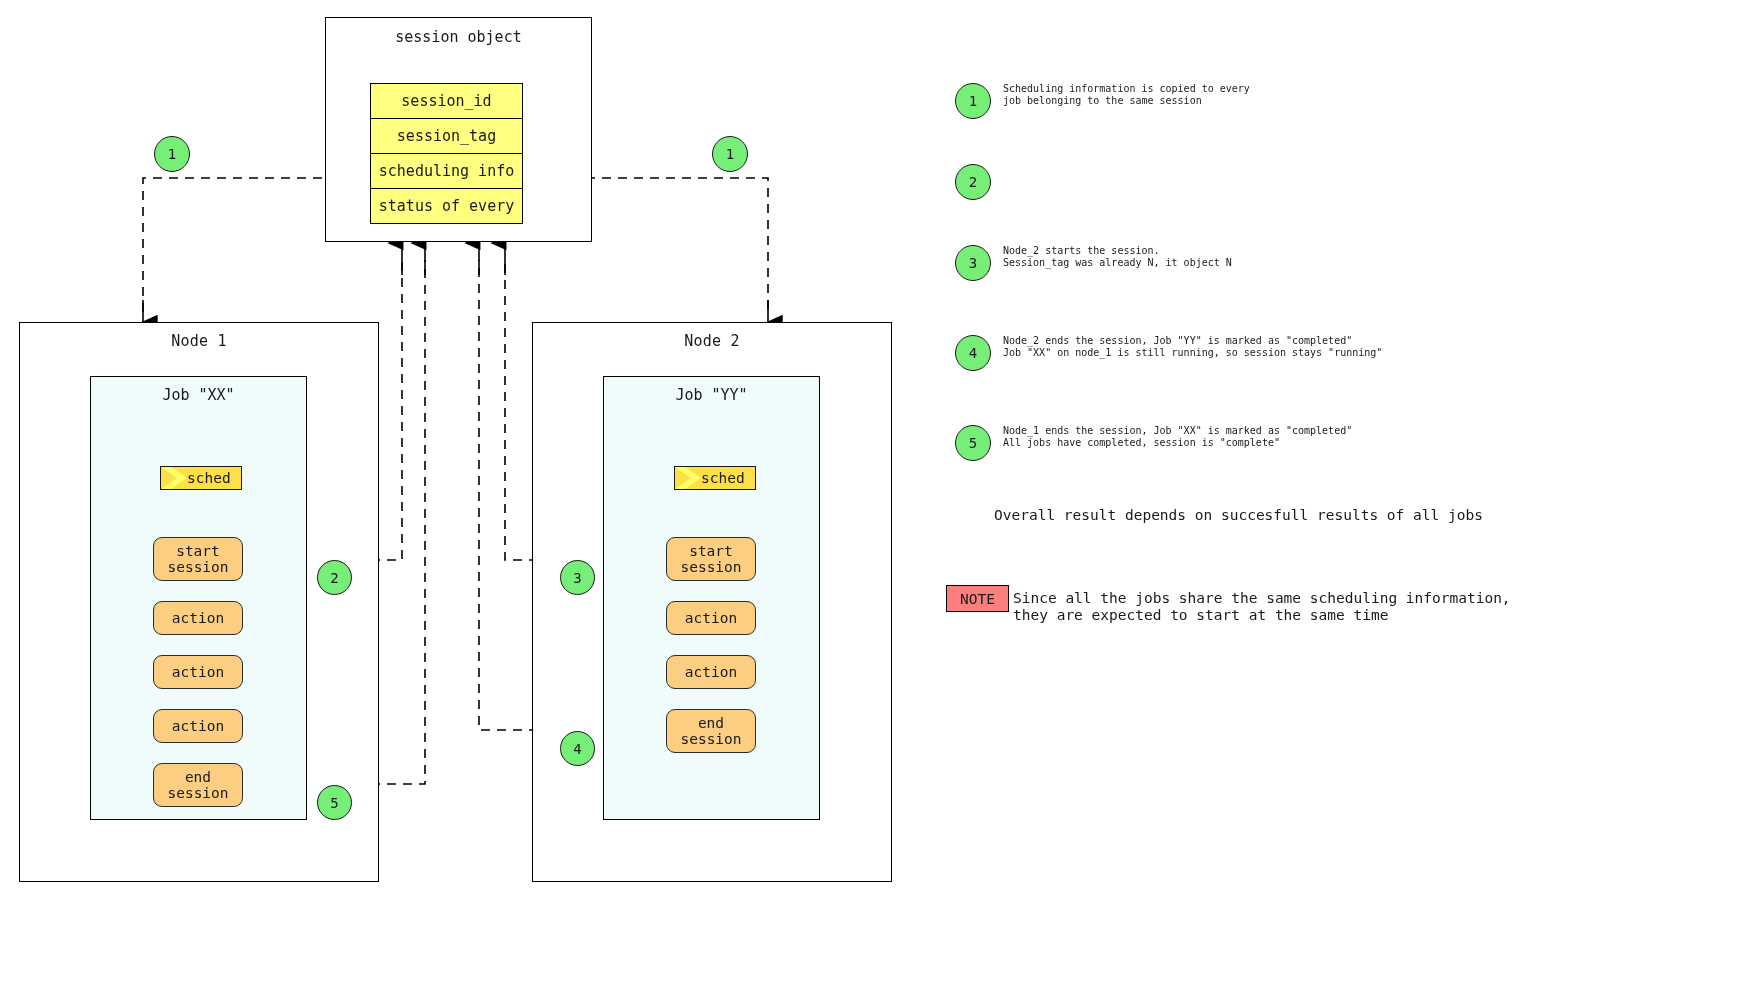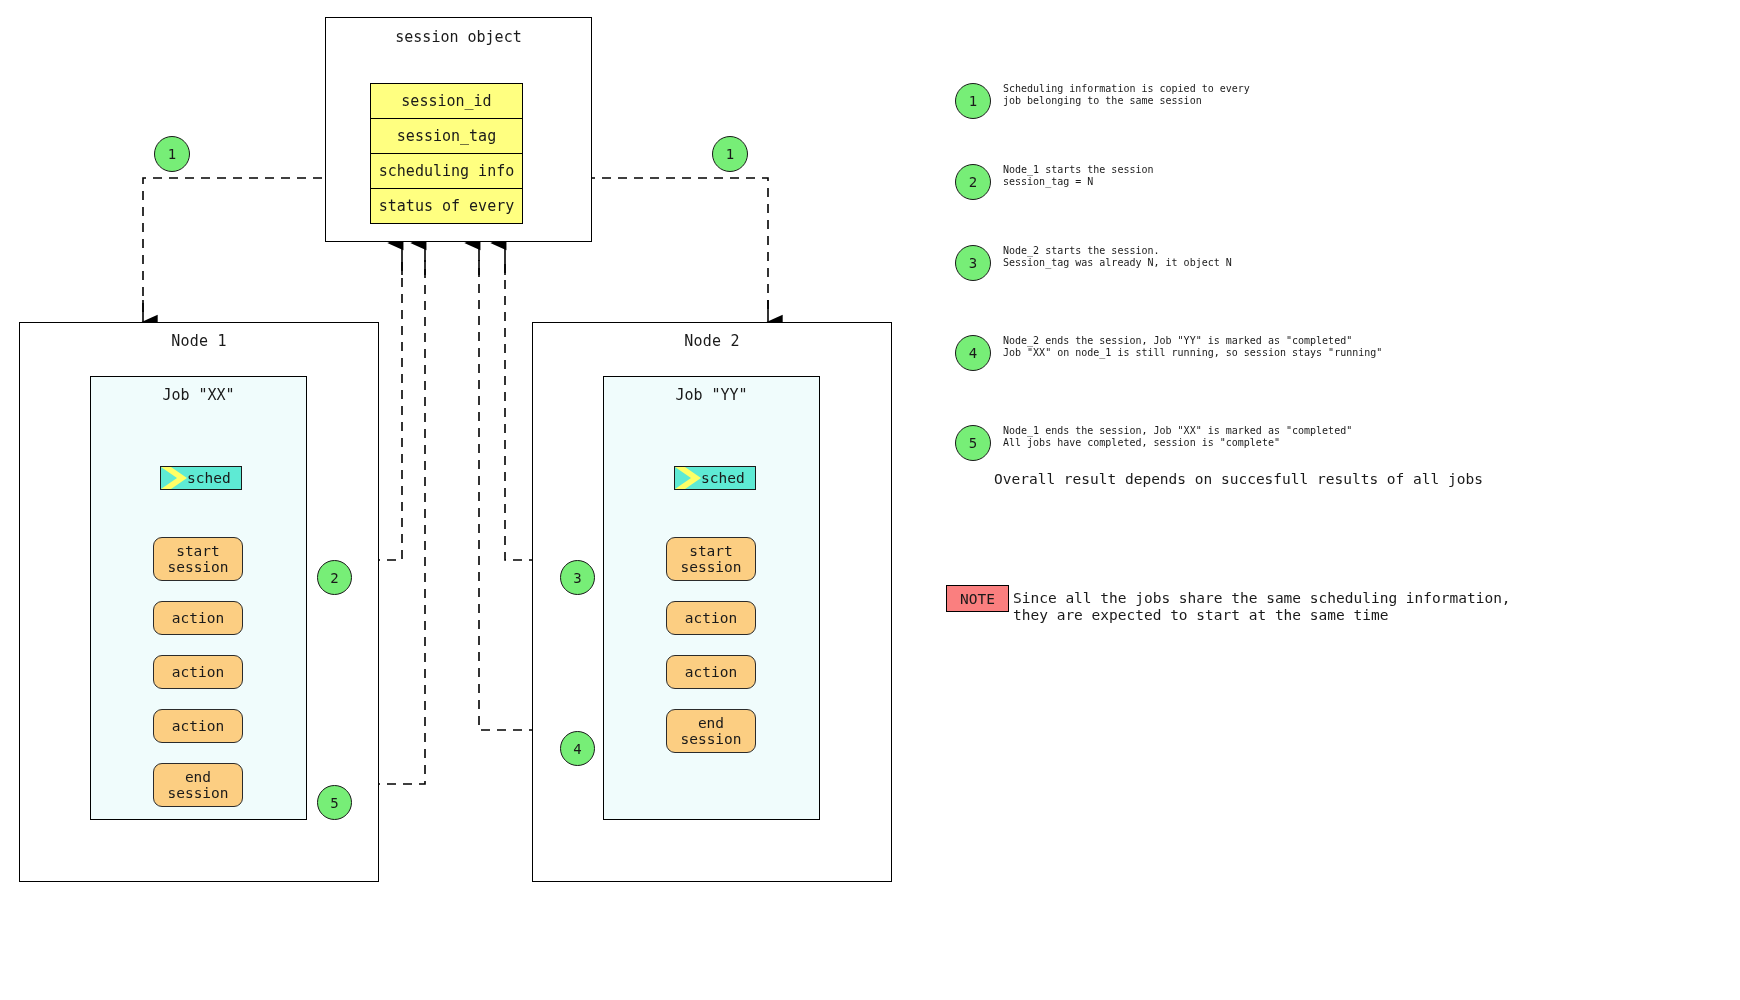--- a/index.html
+++ b/index.html
@@ -24,35 +24,35 @@
   .field{position:absolute;box-sizing:border-box;background:#ffff80;border:1.6px solid #000;
          display:flex;align-items:center;justify-content:center;font-size:15px;}
 
   
   .step{position:absolute;box-sizing:border-box;background:#fcce82;border:1.3px solid #2b2b2b;
         border-radius:9px;display:flex;align-items:center;justify-content:center;
         text-align:center;font-size:14.5px;line-height:1.12;white-space:pre;}
 
   .sched{position:absolute;box-sizing:border-box;height:24px;font-size:14.5px;
          display:flex;align-items:center;}
-  .sched .flagbody{position:relative;height:24px;background:#5eead4;border:1.3px solid #1a1a1a;
+  .sched .flagbody{position:relative;height:24px;background:#fde047;border:1.3px solid #1a1a1a;
          display:flex;align-items:center;padding-left:26px;padding-right:10px;box-sizing:border-box;}
   .sched .notch{position:absolute;left:0;top:0;width:26px;height:100%;
          background:#ffff66;}
 
   
   .cnum{position:absolute;width:34px;height:34px;border-radius:50%;
         background:#77ee77;border:1.4px solid #1a1a1a;
         display:flex;align-items:center;justify-content:center;font-size:14px;}
   .cnum.sm{width:33px;height:33px;font-size:14px;}
 
   
   .legend-item{position:absolute;display:flex;align-items:flex-start;}
   .legend-item .txt{margin-left:12px;font-size:10px;line-height:1.17;white-space:pre;}
-  .legend-extra{position:absolute;font-size:14.5px;white-space:pre;line-height:1.17;}
+  .legend-extra{position:absolute;font-size:14.5px;white-space:pre;line-height:1.17;margin-top:36px;}
 
   .notebadge{position:absolute;box-sizing:border-box;background:#fa7f7f;border:1.5px solid #000;
         display:flex;align-items:center;justify-content:center;font-size:14.5px;
         padding:0 10px;height:27px;}
   .notetext{position:absolute;font-size:14.5px;line-height:1.2;white-space:pre;}
 </style>
 </head>
 <body>
 
 <div id="stage">
@@ -165,22 +165,20 @@
   <div class="cnum sm" style="left:317px;top:785px;">5</div>
 
   <div class="legend-item" style="left:955px;top:83px;">
     <div class="cnum" style="position:relative;left:0;top:0;">1</div>
     <div class="txt">Scheduling information is copied to every
 job belonging to the same session</div>
   </div>
 
   <div class="legend-item" style="left:955px;top:164px;">
     <div class="cnum" style="position:relative;left:0;top:0;">2</div>
-    <div class="txt">Node_1 starts the session
-session_tag = N</div>
   </div>
 
   <div class="legend-item" style="left:955px;top:245px;">
     <div class="cnum" style="position:relative;left:0;top:0;">3</div>
     <div class="txt">Node_2 starts the session.
 Session_tag was already N, it object N</div>
   </div>
 
   <div class="legend-item" style="left:955px;top:335px;">
     <div class="cnum" style="position:relative;left:0;top:0;">4</div>

